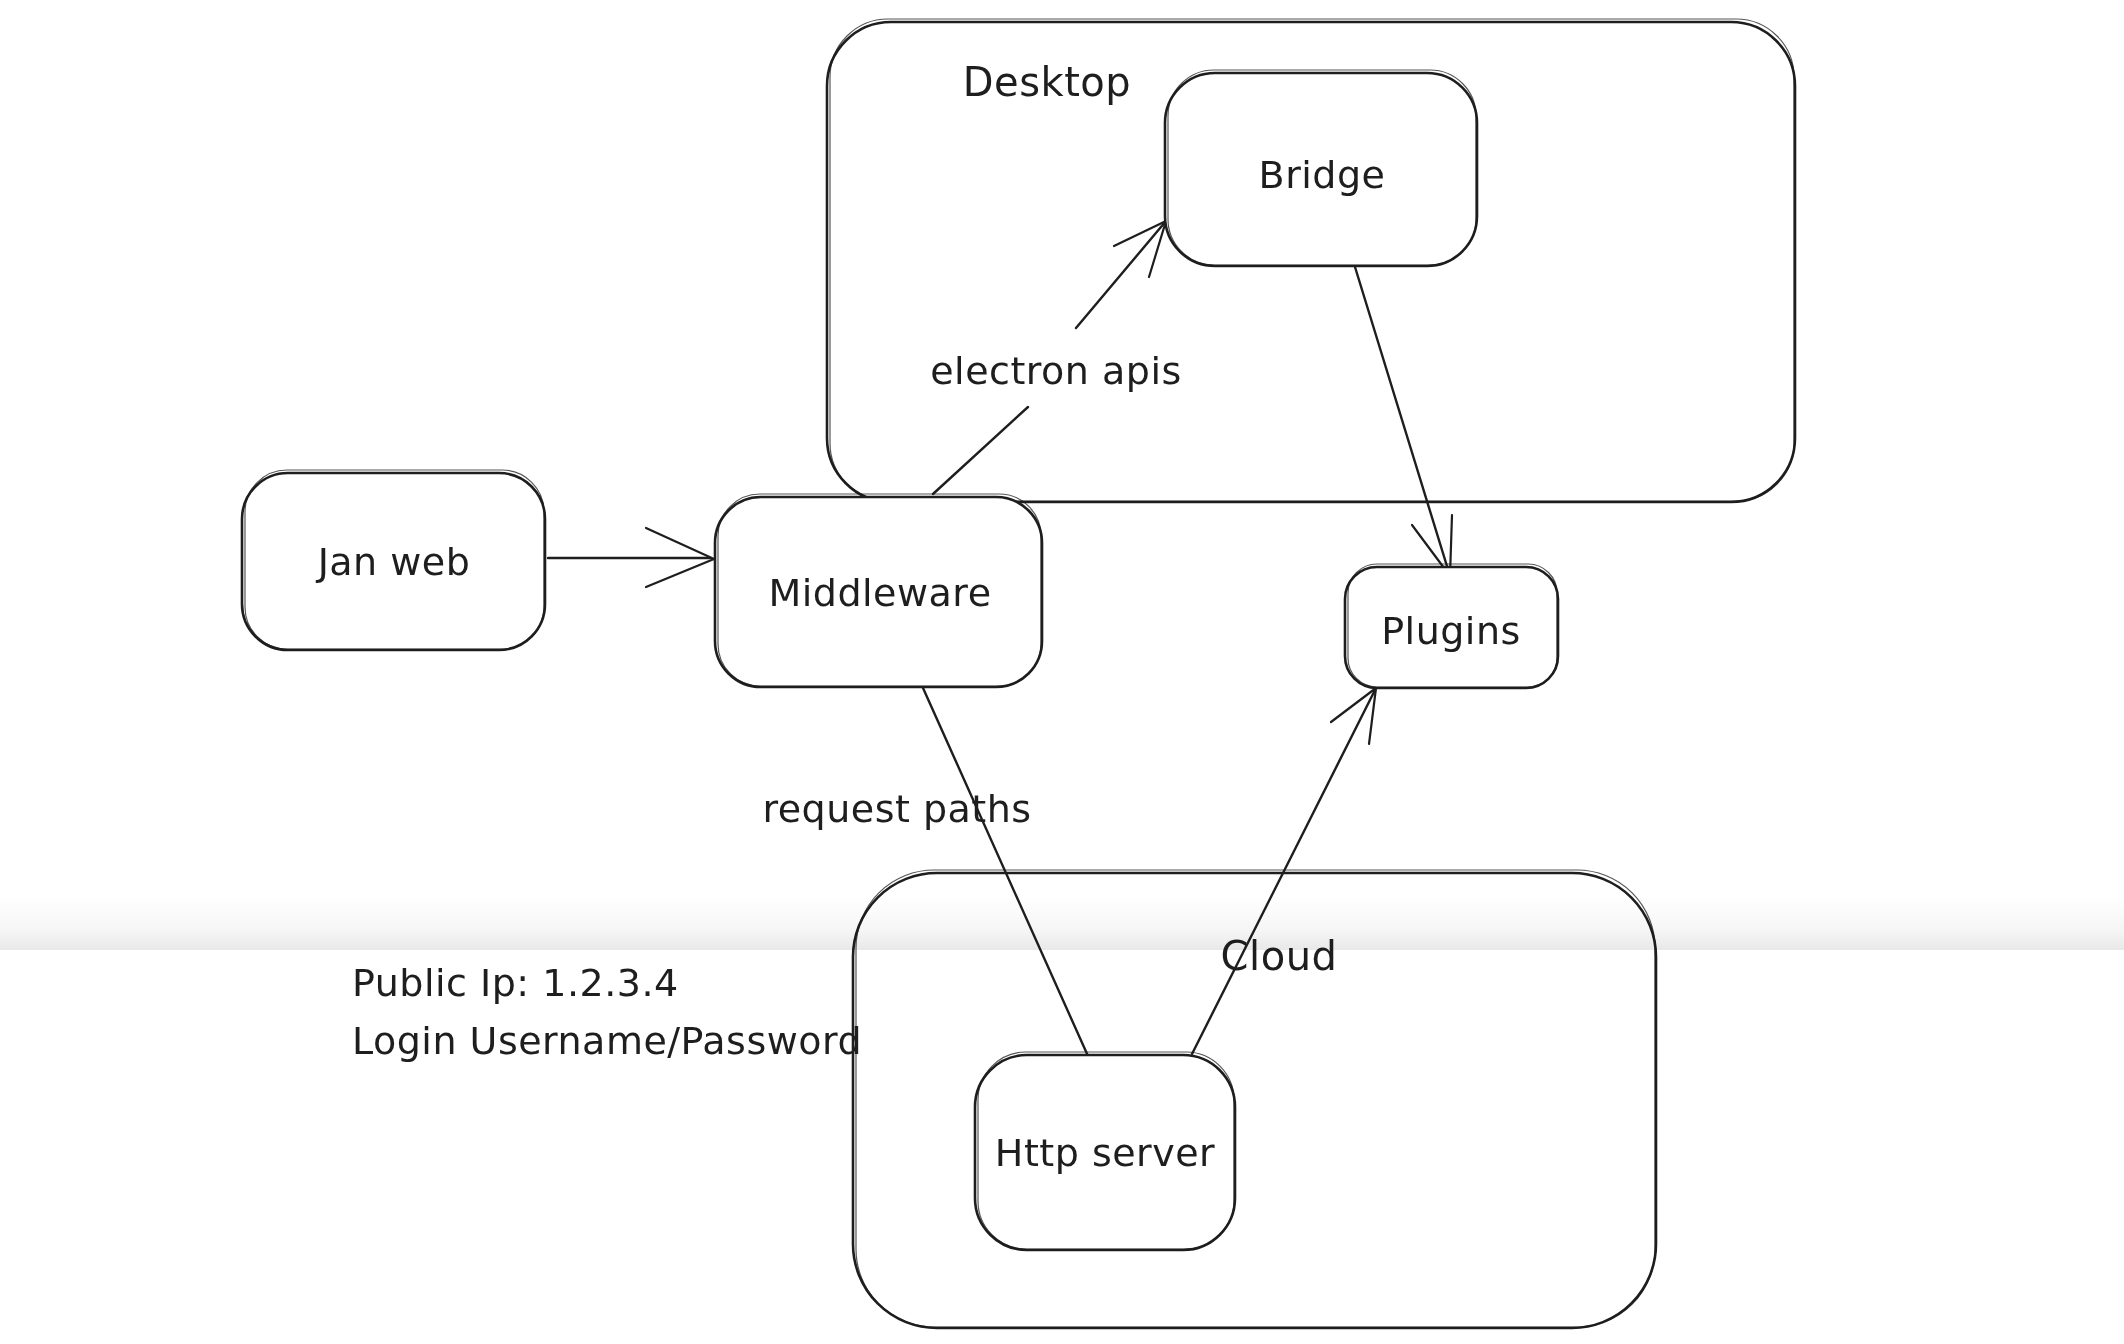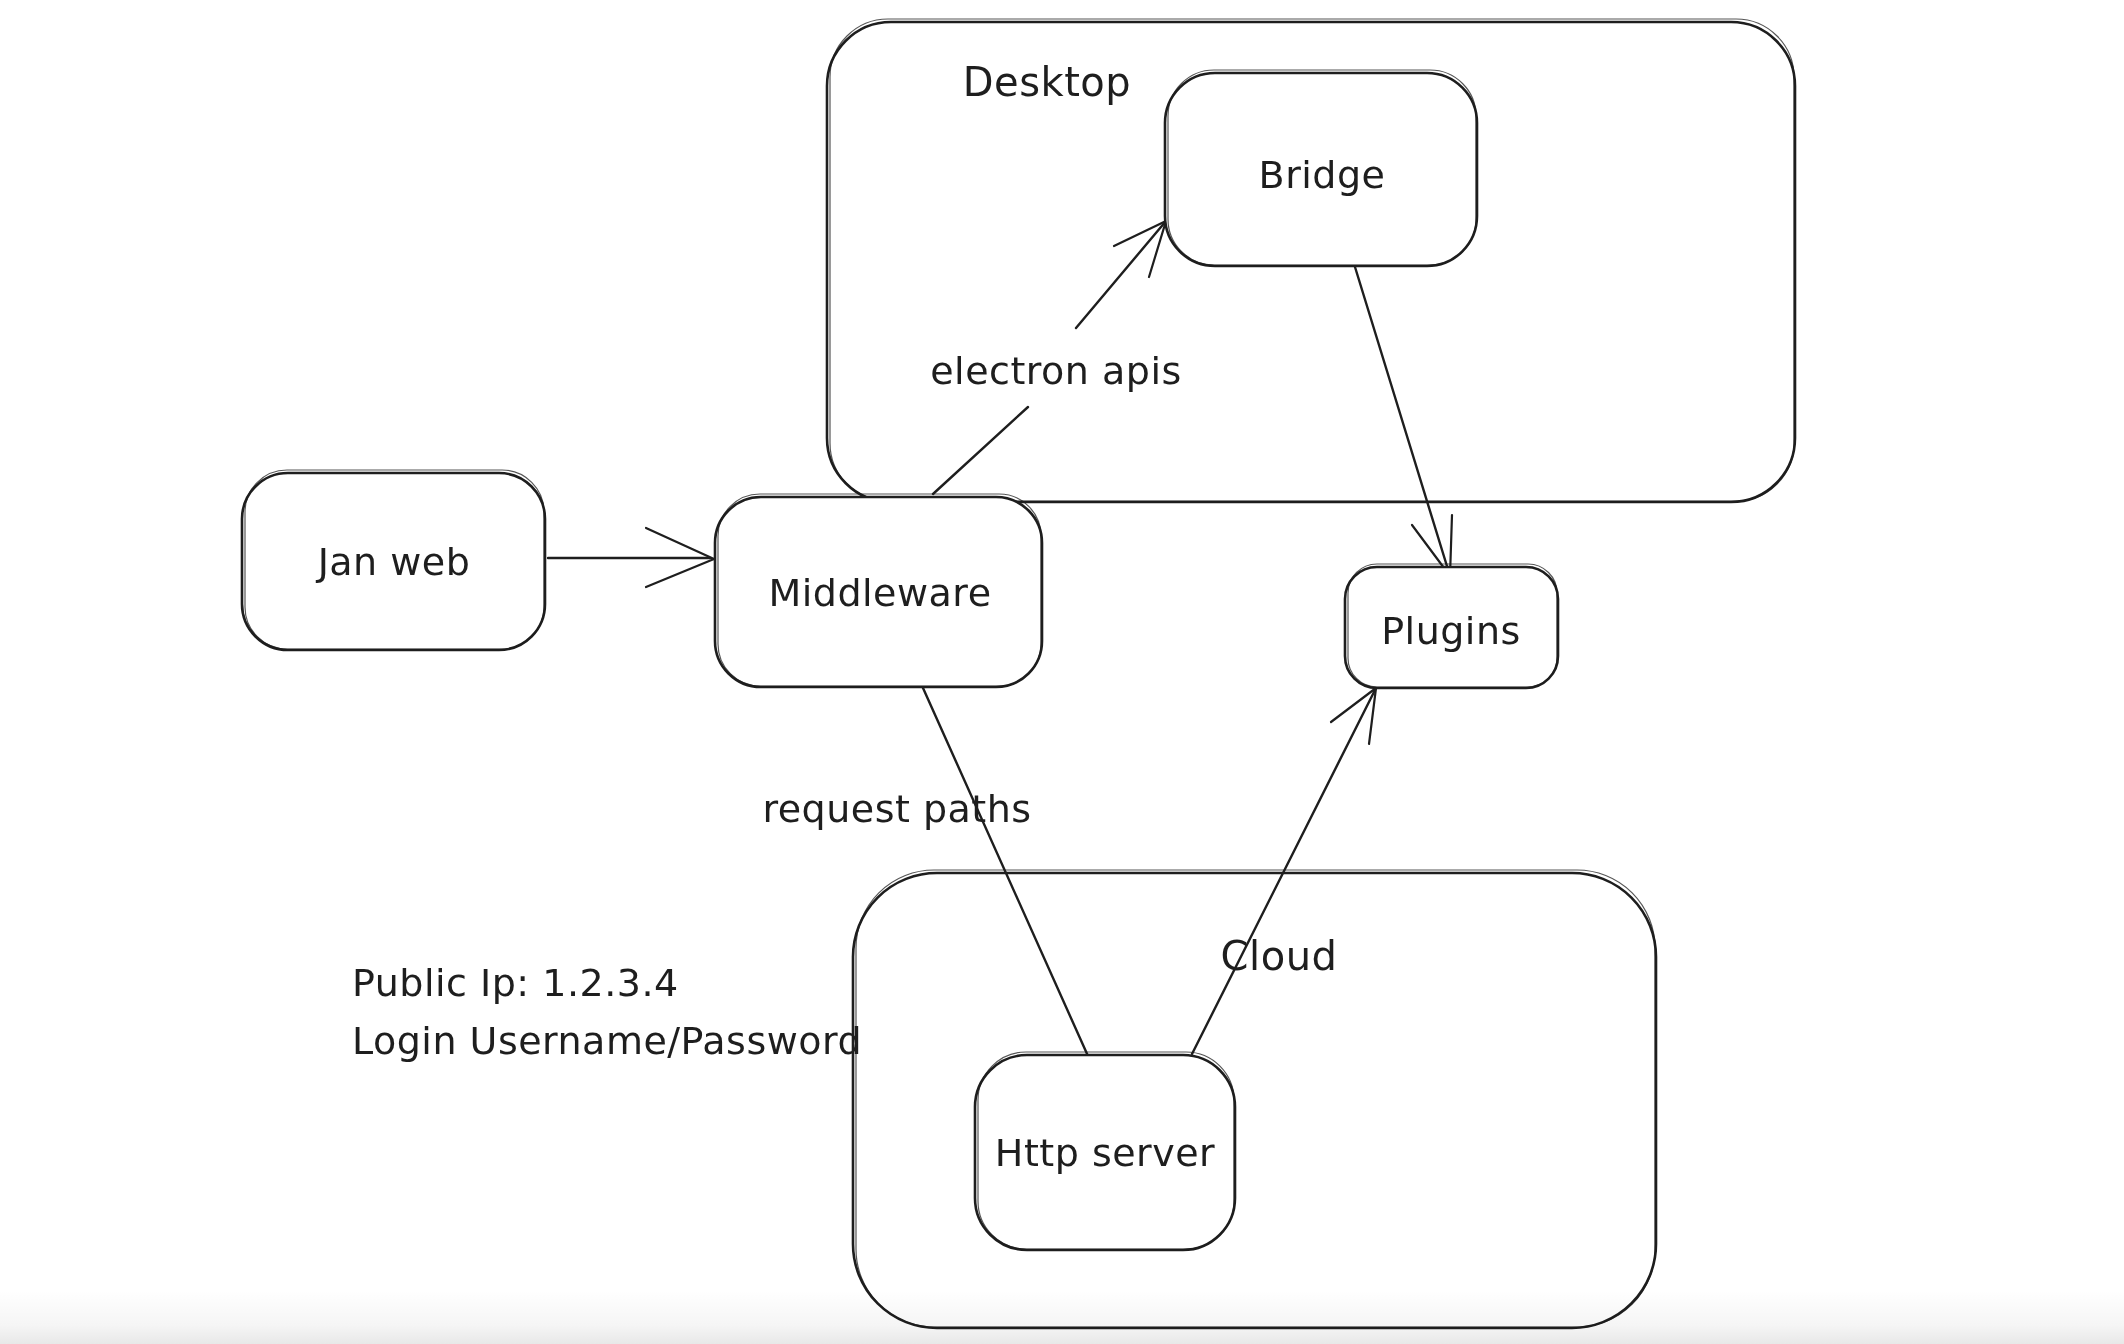--- a/index.html
+++ b/index.html
@@ -6,21 +6,21 @@
     margin: 0;
     padding: 0;
     background: #ffffff;
     width: 2124px;
     height: 1344px;
     overflow: hidden;
   }
   .canvas-wrap {
     position: relative;
     width: 2124px;
-    height: 1344px;
+    height: 950px;
     background: #ffffff;
   }
   svg.diagram {
     position: absolute;
     inset: 0;
     font-family: "DejaVu Sans", "Liberation Sans", sans-serif;
   }
   .sketch-rect {
     fill: #ffffff;
     stroke: #1e1e1e;

